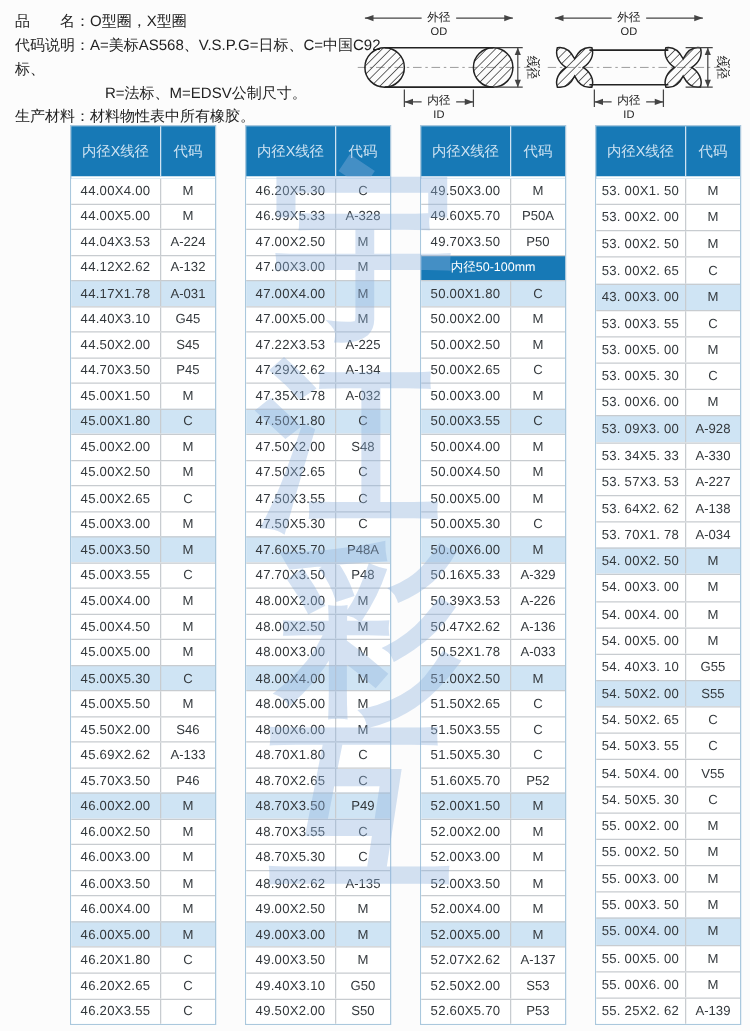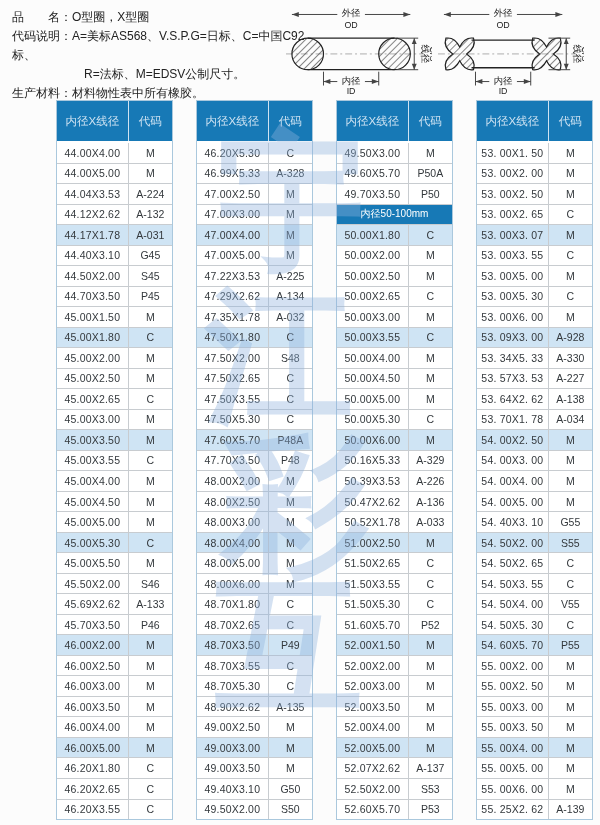--- a/index.html
+++ b/index.html
@@ -560,21 +560,21 @@
           </div>
           <div class="trow">
             <div class="cell csize">53. 00X2. 50</div>
             <div class="cell ccode">M</div>
           </div>
           <div class="trow">
             <div class="cell csize">53. 00X2. 65</div>
             <div class="cell ccode">C</div>
           </div>
           <div class="trow hl">
-            <div class="cell csize">53. 00X3. 07</div>
+            <div class="cell csize">43. 00X3. 00</div>
             <div class="cell ccode">M</div>
           </div>
           <div class="trow">
             <div class="cell csize">53. 00X3. 55</div>
             <div class="cell ccode">C</div>
           </div>
           <div class="trow">
             <div class="cell csize">53. 00X5. 00</div>
             <div class="cell ccode">M</div>
           </div>
@@ -638,24 +638,20 @@
             <div class="cell csize">54. 50X3. 55</div>
             <div class="cell ccode">C</div>
           </div>
           <div class="trow">
             <div class="cell csize">54. 50X4. 00</div>
             <div class="cell ccode">V55</div>
           </div>
           <div class="trow">
             <div class="cell csize">54. 50X5. 30</div>
             <div class="cell ccode">C</div>
-          </div>
-          <div class="trow hl">
-            <div class="cell csize">54. 60X5. 70</div>
-            <div class="cell ccode">P55</div>
           </div>
           <div class="trow">
             <div class="cell csize">55. 00X2. 00</div>
             <div class="cell ccode">M</div>
           </div>
           <div class="trow">
             <div class="cell csize">55. 00X2. 50</div>
             <div class="cell ccode">M</div>
           </div>
           <div class="trow">

